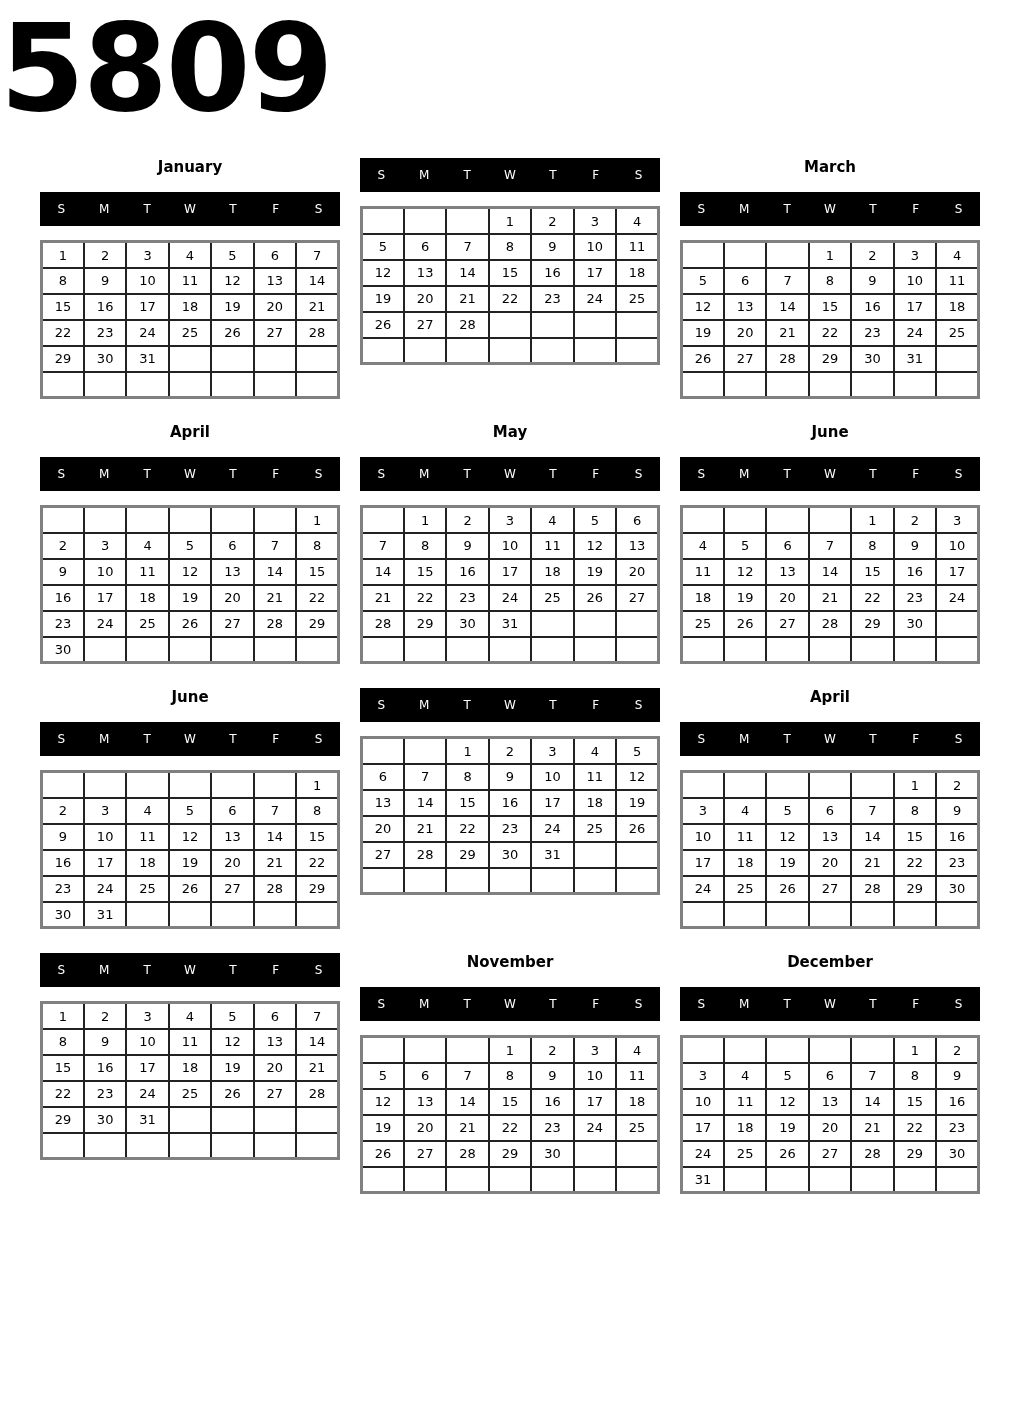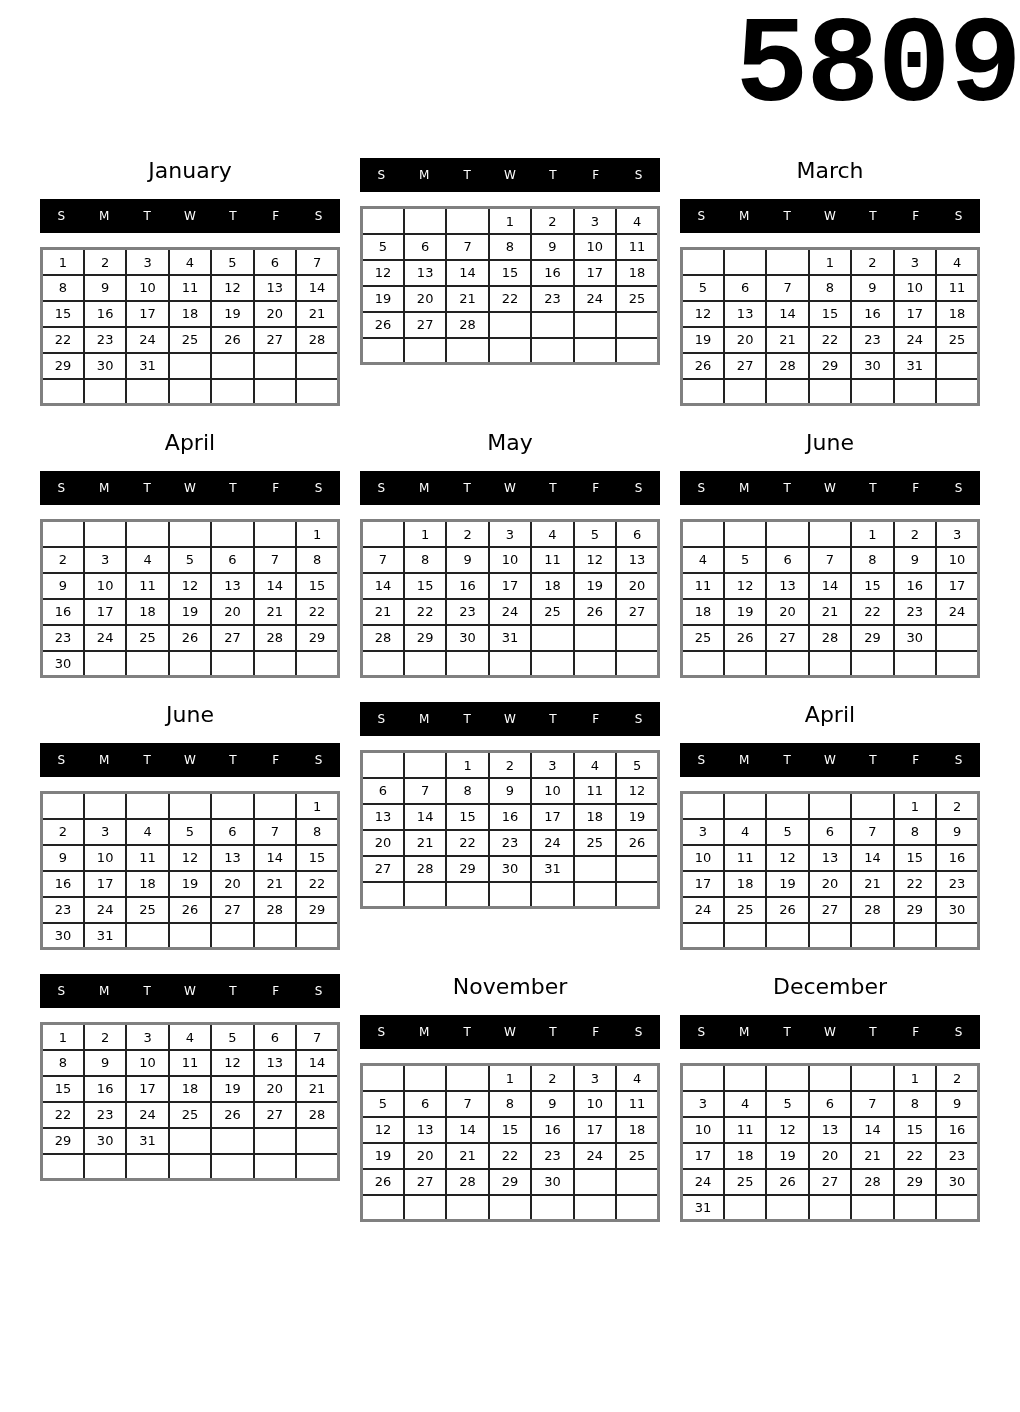--- a/index.html
+++ b/index.html
@@ -10,39 +10,38 @@
     font-family: "DejaVu Sans", sans-serif;
     color: #000000;
   }
   body {
     width: 1020px;
     height: 1412px;
     overflow: hidden;
   }
   .year-title {
     margin: 6px 0 28px 0;
-    text-align: right;
+    text-align: left;
     font-size: 122px;
     font-weight: bold;
     line-height: 1.02;
     letter-spacing: -2px;
-    font-family: Liberation Mono, monospace;
   }
   .months-grid {
     display: grid;
     grid-template-columns: repeat(3, 300px);
     column-gap: 20px;
     row-gap: 24px;
     justify-content: center;
   }
   .month { width: 300px; }
   .month-title {
     text-align: center;
-    font-weight: normal;
-    font-size: 22px;
+    font-weight: bold;
+    font-size: 15px;
     margin-bottom: 16px;
   }
   .weekday-header {
     display: grid;
     grid-template-columns: repeat(7, 1fr);
     background: var(--header-bg, #000000);
     color: var(--header-text, #ffffff);
     height: 34px;
     align-items: center;
     text-align: center;

